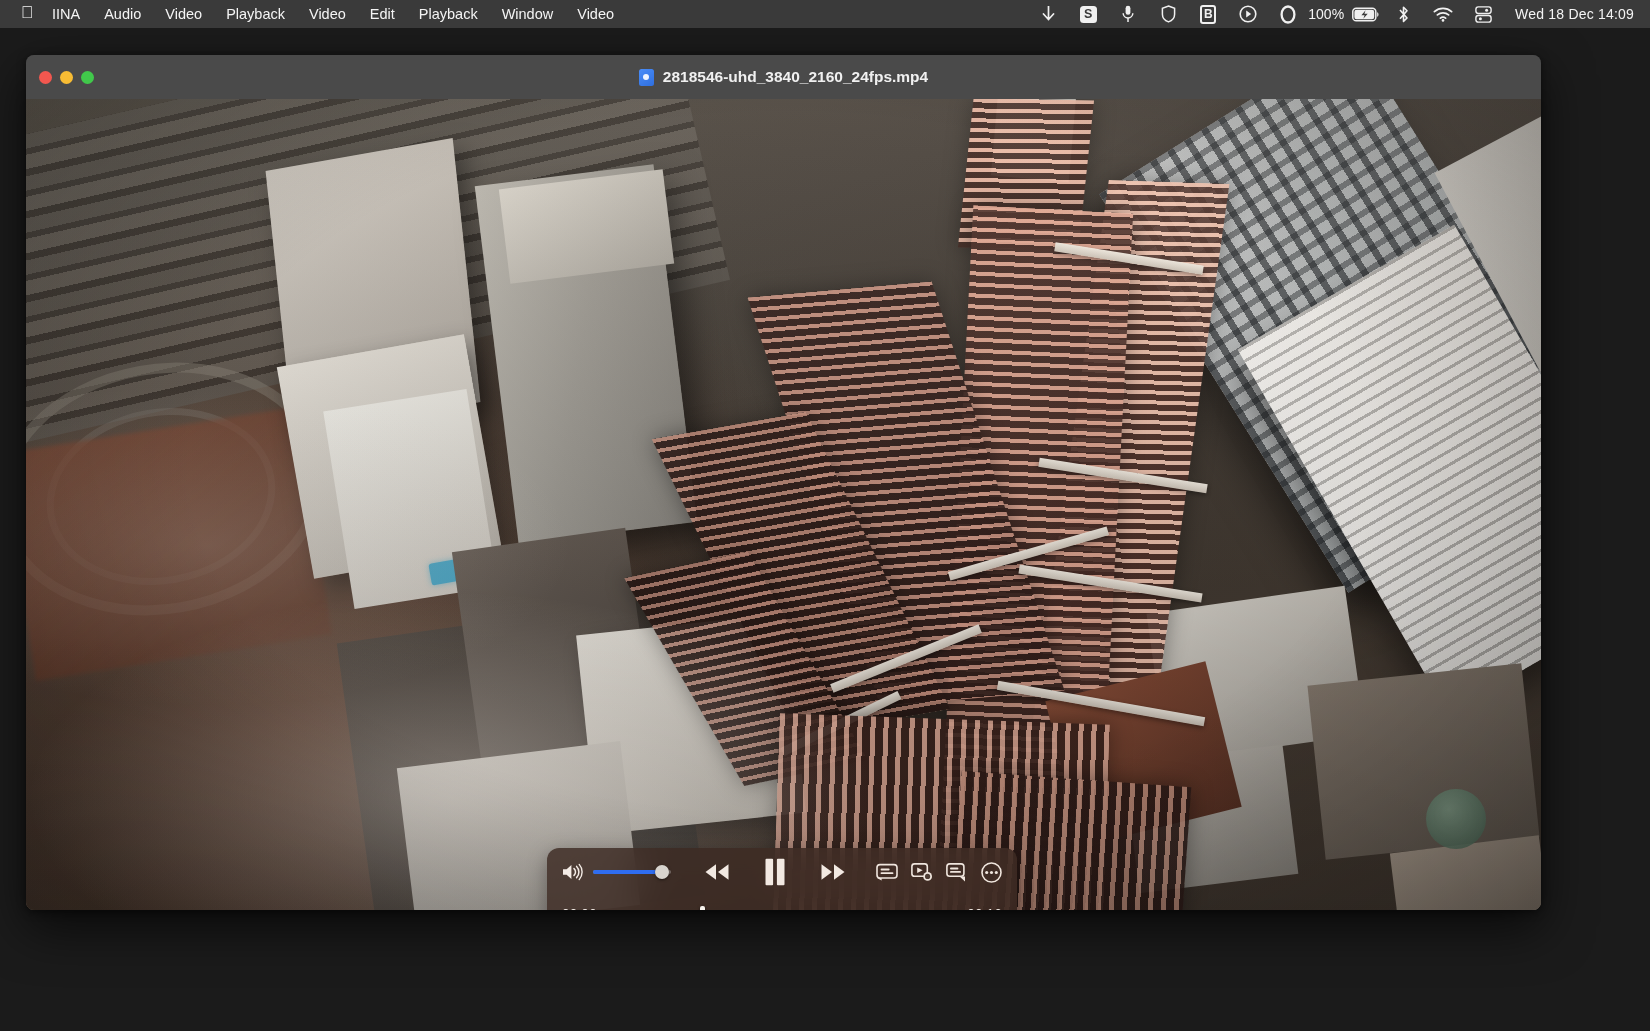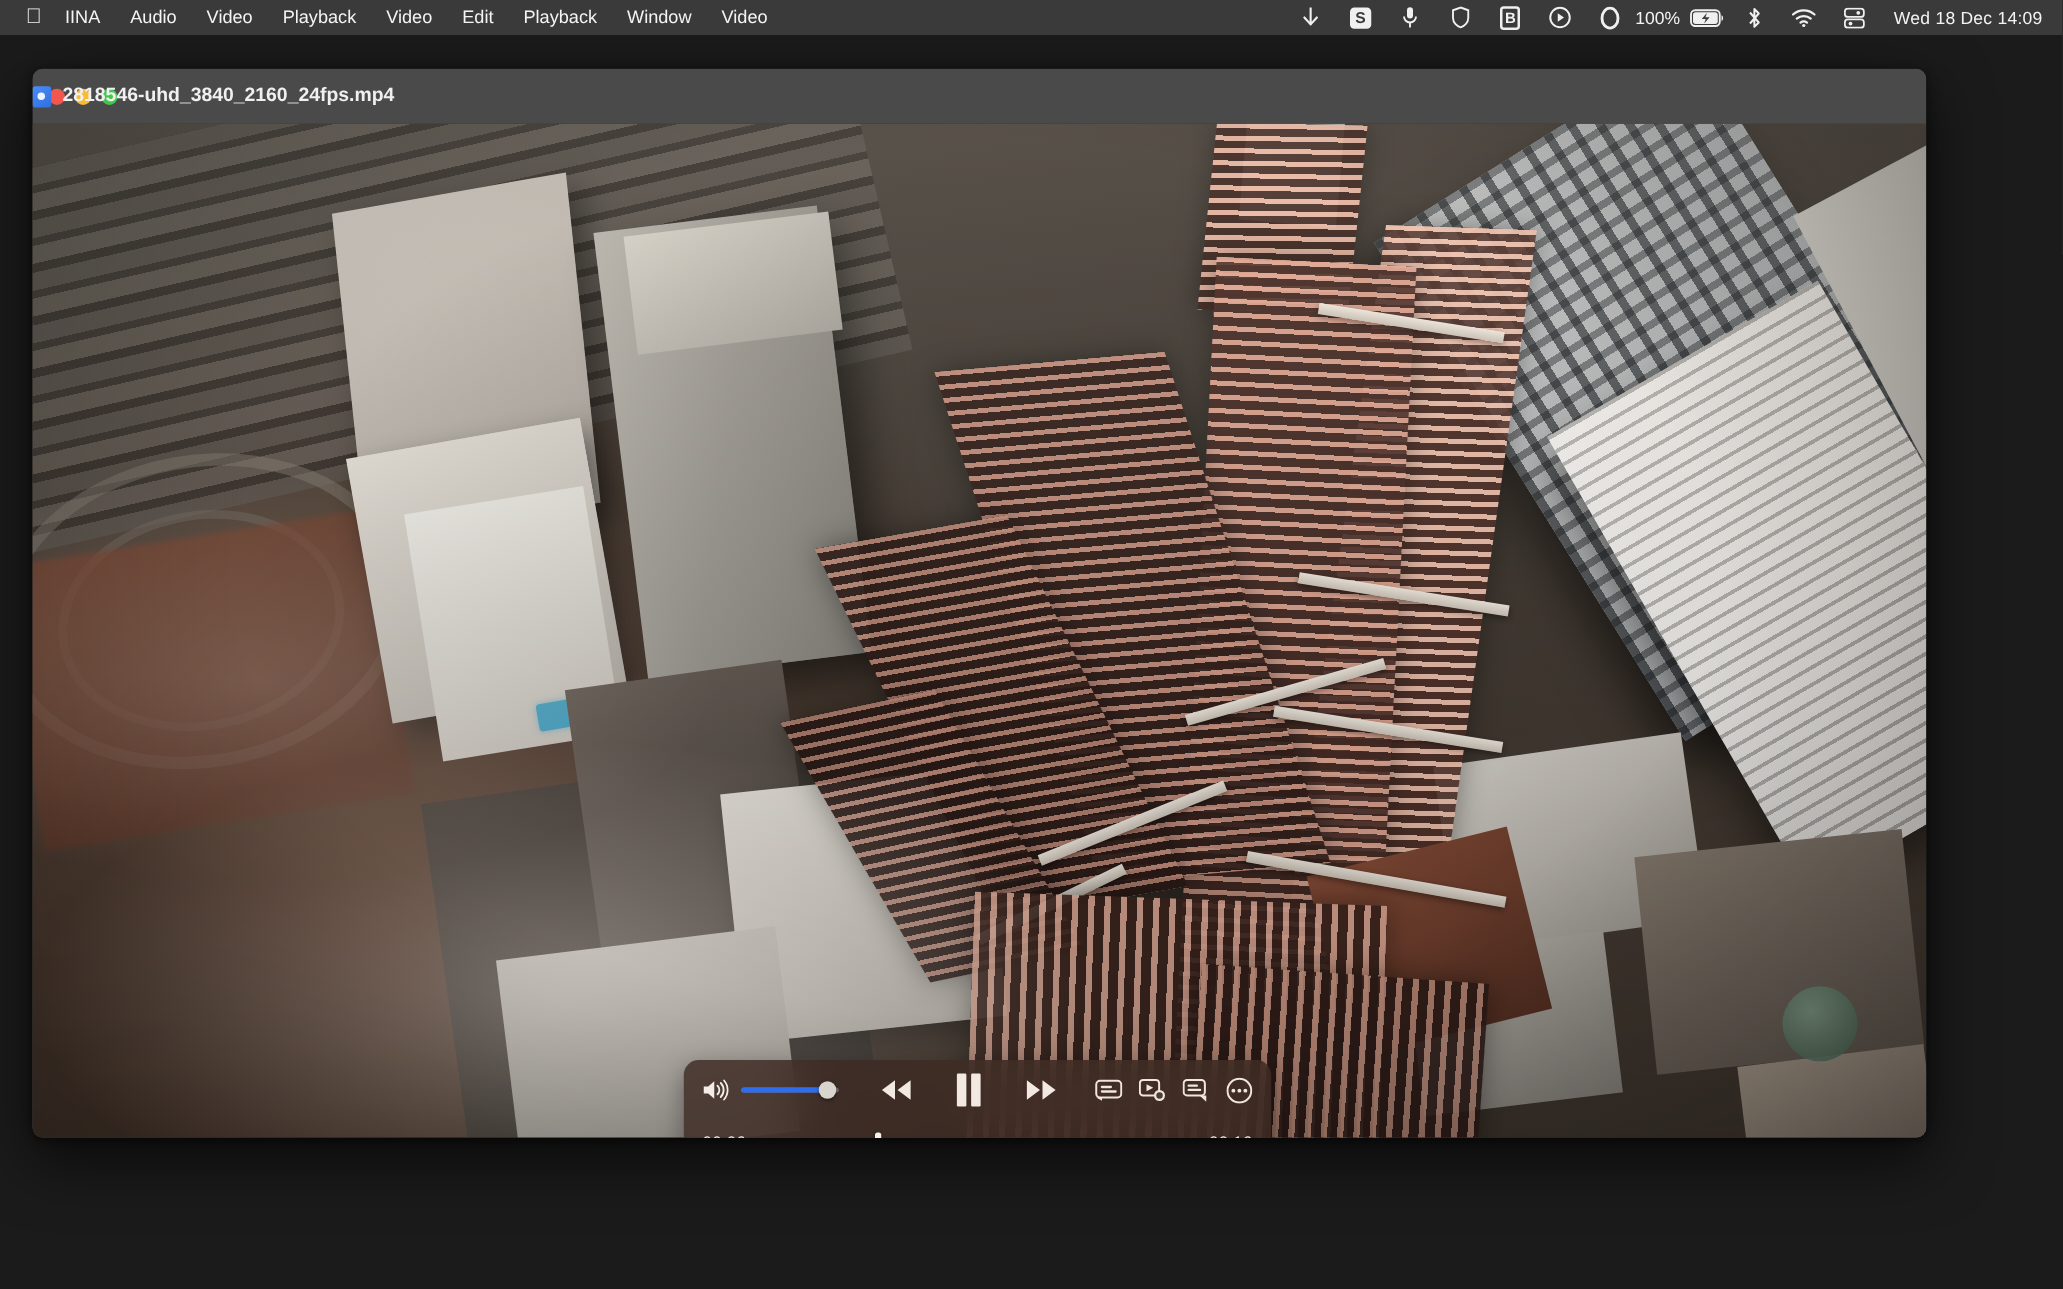--- a/index.html
+++ b/index.html
@@ -76,21 +76,21 @@
   }
   #traffic{
     display:flex; align-items:center; gap:8px; padding-left:13px;
   }
   .light{ width:13px; height:13px; border-radius:50%; }
   .light.red{ background:#f2574f; }
   .light.yellow{ background:#f8bc34; }
   .light.green{ background:#41c84b; }
   #title-center{
     position:absolute; left:0; right:0; top:0; height:44px;
-    display:flex; align-items:center; justify-content:flex-start;
+    display:flex; align-items:center; justify-content:center;
     gap:9px; pointer-events:none;
   }
   #doc-icon{
     width:15px; height:17px; border-radius:2.5px;
     background:linear-gradient(145deg,#4a8df8,#2f6fe0);
     position:relative; flex:0 0 auto;
   }
   #doc-icon::after{
     content:""; position:absolute; left:4px; top:5.5px;
     width:6px; height:6px; border-radius:50%;

